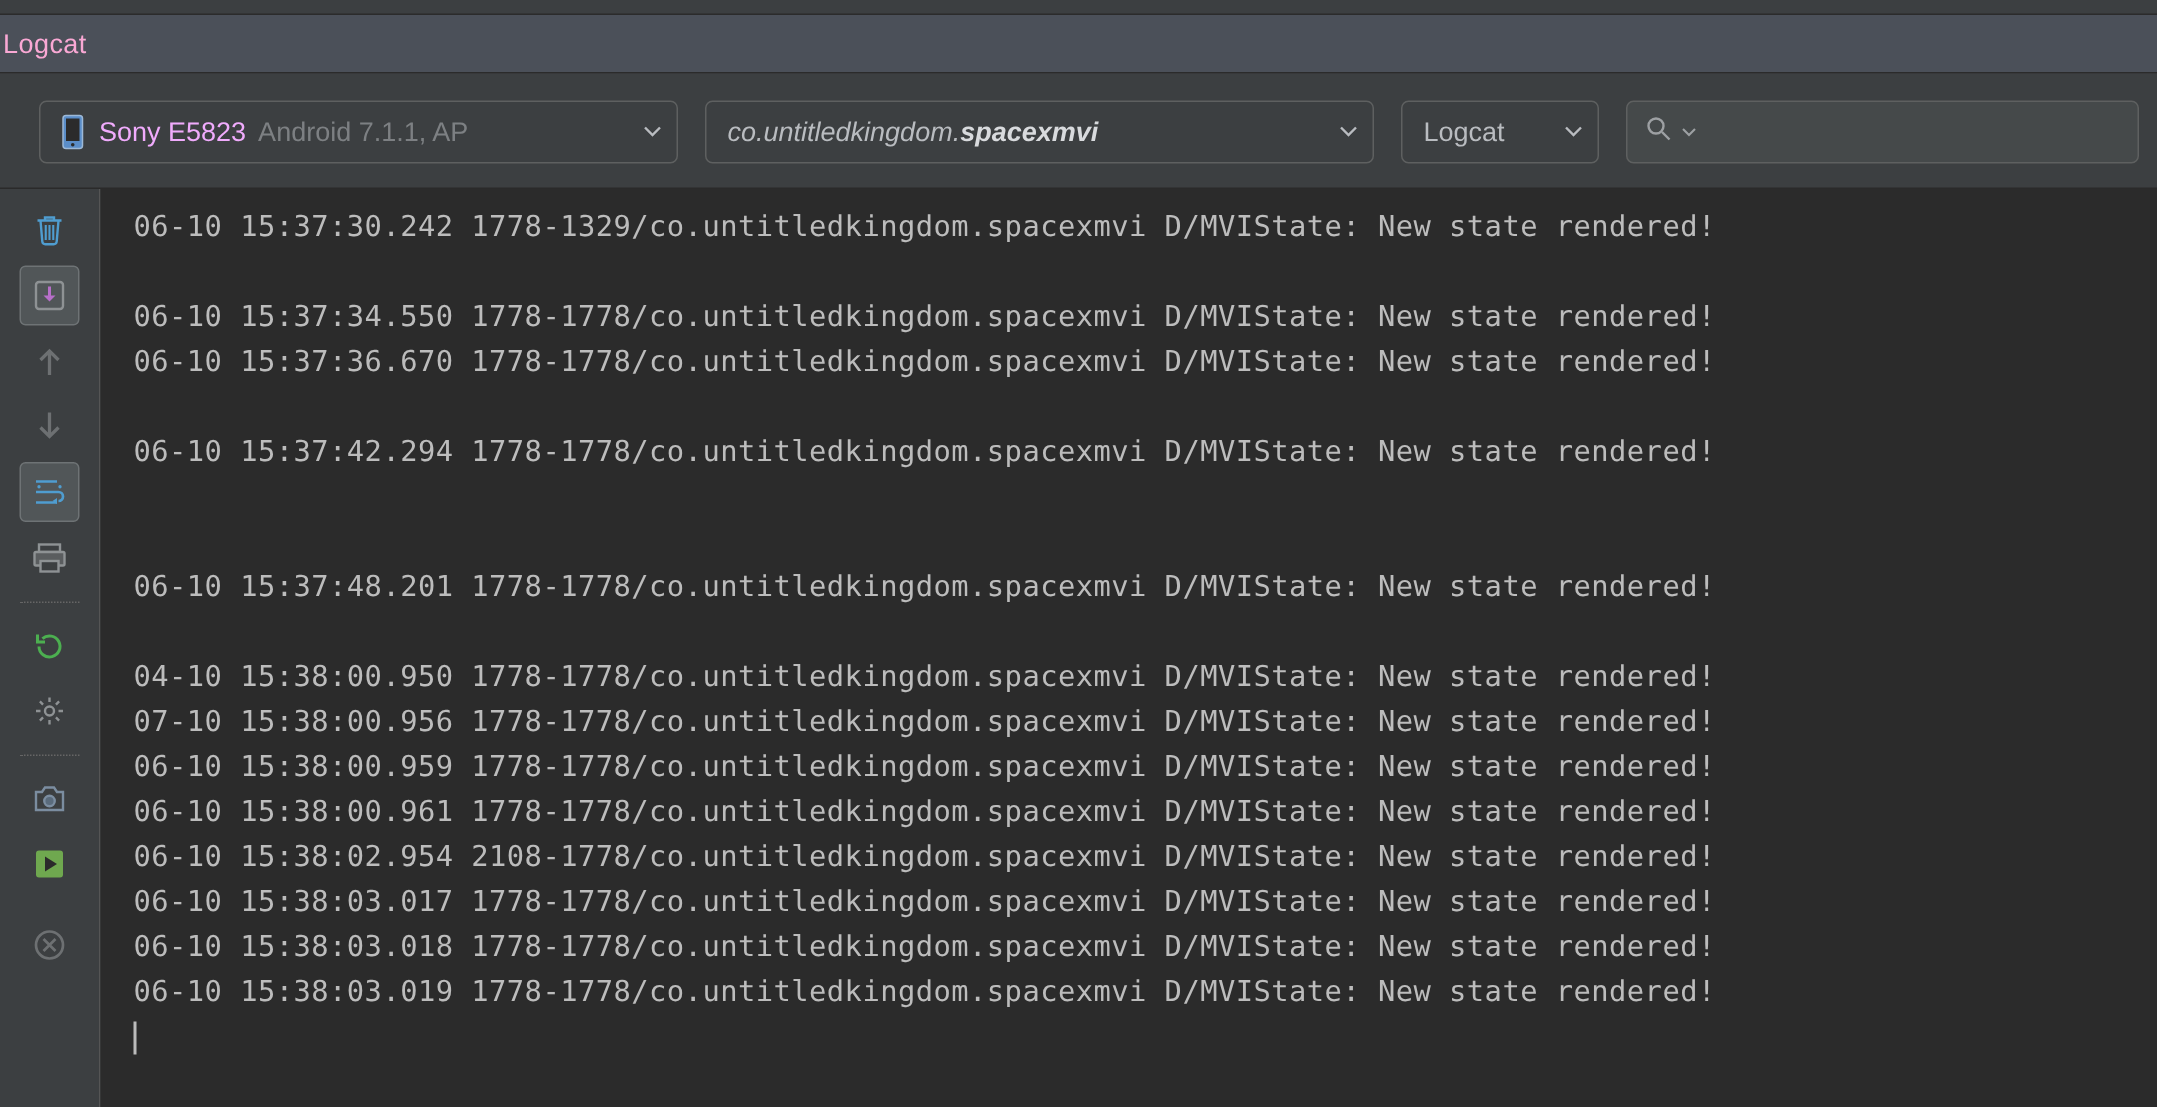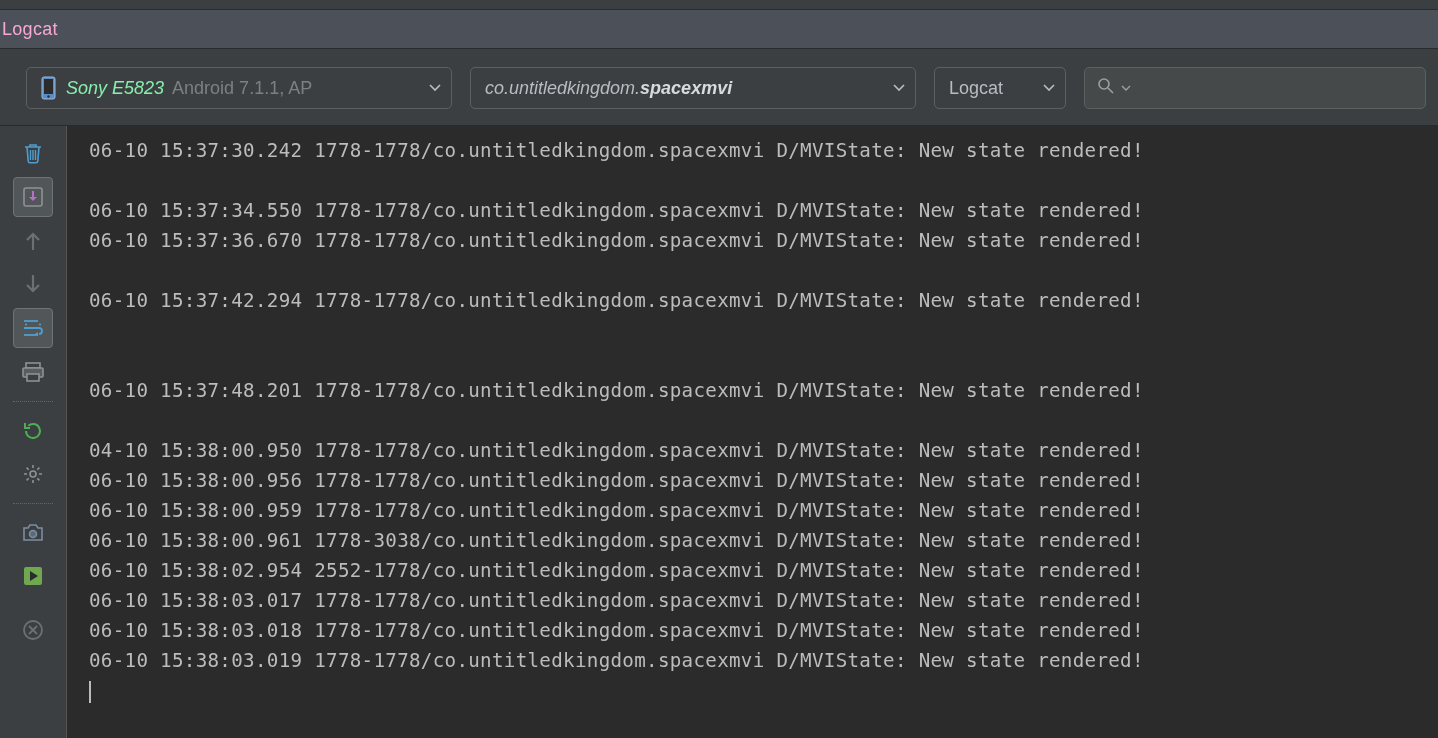--- a/index.html
+++ b/index.html
@@ -41,21 +41,21 @@
 <div class="toolbar-row">
 
   <div class="dropdown device">
     <span class="phone-icon">
       <svg width="15" height="24" viewBox="0 0 15 24">
           <rect x="1" y="1" width="13" height="22" rx="2" fill="#5a8dc8" stroke="#9cb8d6"></rect>
           <rect x="3" y="3" width="9" height="15" fill="#2b2b2b"></rect>
           <circle cx="7.5" cy="20.5" r="1.2" fill="#2b2b2b"></circle>
         </svg>
     </span>
-    <span style="color:#86efac;font-style:italic;">Sony E5823</span>
+    <span style="color:#f0abfc;">Sony E5823</span>
     <span style="width:8px;"></span>
     <span class="faded">Android 7.1.1, AP</span>
     <span style="flex:1"></span>
     <span class="caret">
       <svg width="12" height="8" viewBox="0 0 12 8">
           <path d="M1 1 L6 6 L11 1" stroke="#b9bcc0" stroke-width="1.6" fill="none"></path>
         </svg>
     </span>
   </div>
 
@@ -204,33 +204,33 @@
         <svg width="22" height="22" viewBox="0 0 22 22">
             <circle cx="11" cy="11" r="9" stroke="#6d7072" stroke-width="1.8" fill="none"></circle>
             <path d="M7 7l8 8M15 7l-8 8" stroke="#6d7072" stroke-width="1.8"></path>
           </svg>
       </span>
     </div>
 
   </div>
 
   <div class="log-area" id="log-area">
-      <div class="log-line">06-10 15:37:30.242 1778-1778/co.untitledkingdom.spacexmvi D/MVIState: New state rendered!</div>
+      <div class="log-line">06-10 15:37:30.242 1778-1329/co.untitledkingdom.spacexmvi D/MVIState: New state rendered!</div>
       <div class="log-line">&nbsp;</div>
       <div class="log-line">06-10 15:37:34.550 1778-1778/co.untitledkingdom.spacexmvi D/MVIState: New state rendered!</div>
       <div class="log-line">06-10 15:37:36.670 1778-1778/co.untitledkingdom.spacexmvi D/MVIState: New state rendered!</div>
       <div class="log-line">&nbsp;</div>
       <div class="log-line">06-10 15:37:42.294 1778-1778/co.untitledkingdom.spacexmvi D/MVIState: New state rendered!</div>
       <div class="log-line">&nbsp;</div>
       <div class="log-line">&nbsp;</div>
       <div class="log-line">06-10 15:37:48.201 1778-1778/co.untitledkingdom.spacexmvi D/MVIState: New state rendered!</div>
       <div class="log-line">&nbsp;</div>
       <div class="log-line">04-10 15:38:00.950 1778-1778/co.untitledkingdom.spacexmvi D/MVIState: New state rendered!</div>
-      <div class="log-line">06-10 15:38:00.956 1778-1778/co.untitledkingdom.spacexmvi D/MVIState: New state rendered!</div>
+      <div class="log-line">07-10 15:38:00.956 1778-1778/co.untitledkingdom.spacexmvi D/MVIState: New state rendered!</div>
       <div class="log-line">06-10 15:38:00.959 1778-1778/co.untitledkingdom.spacexmvi D/MVIState: New state rendered!</div>
-      <div class="log-line">06-10 15:38:00.961 1778-3038/co.untitledkingdom.spacexmvi D/MVIState: New state rendered!</div>
-      <div class="log-line">06-10 15:38:02.954 2552-1778/co.untitledkingdom.spacexmvi D/MVIState: New state rendered!</div>
+      <div class="log-line">06-10 15:38:00.961 1778-1778/co.untitledkingdom.spacexmvi D/MVIState: New state rendered!</div>
+      <div class="log-line">06-10 15:38:02.954 2108-1778/co.untitledkingdom.spacexmvi D/MVIState: New state rendered!</div>
       <div class="log-line">06-10 15:38:03.017 1778-1778/co.untitledkingdom.spacexmvi D/MVIState: New state rendered!</div>
       <div class="log-line">06-10 15:38:03.018 1778-1778/co.untitledkingdom.spacexmvi D/MVIState: New state rendered!</div>
       <div class="log-line">06-10 15:38:03.019 1778-1778/co.untitledkingdom.spacexmvi D/MVIState: New state rendered!</div>
       <div class="log-line"><span class="cursor"></span></div>
     </div>
 </div>
 
 </body></html>

